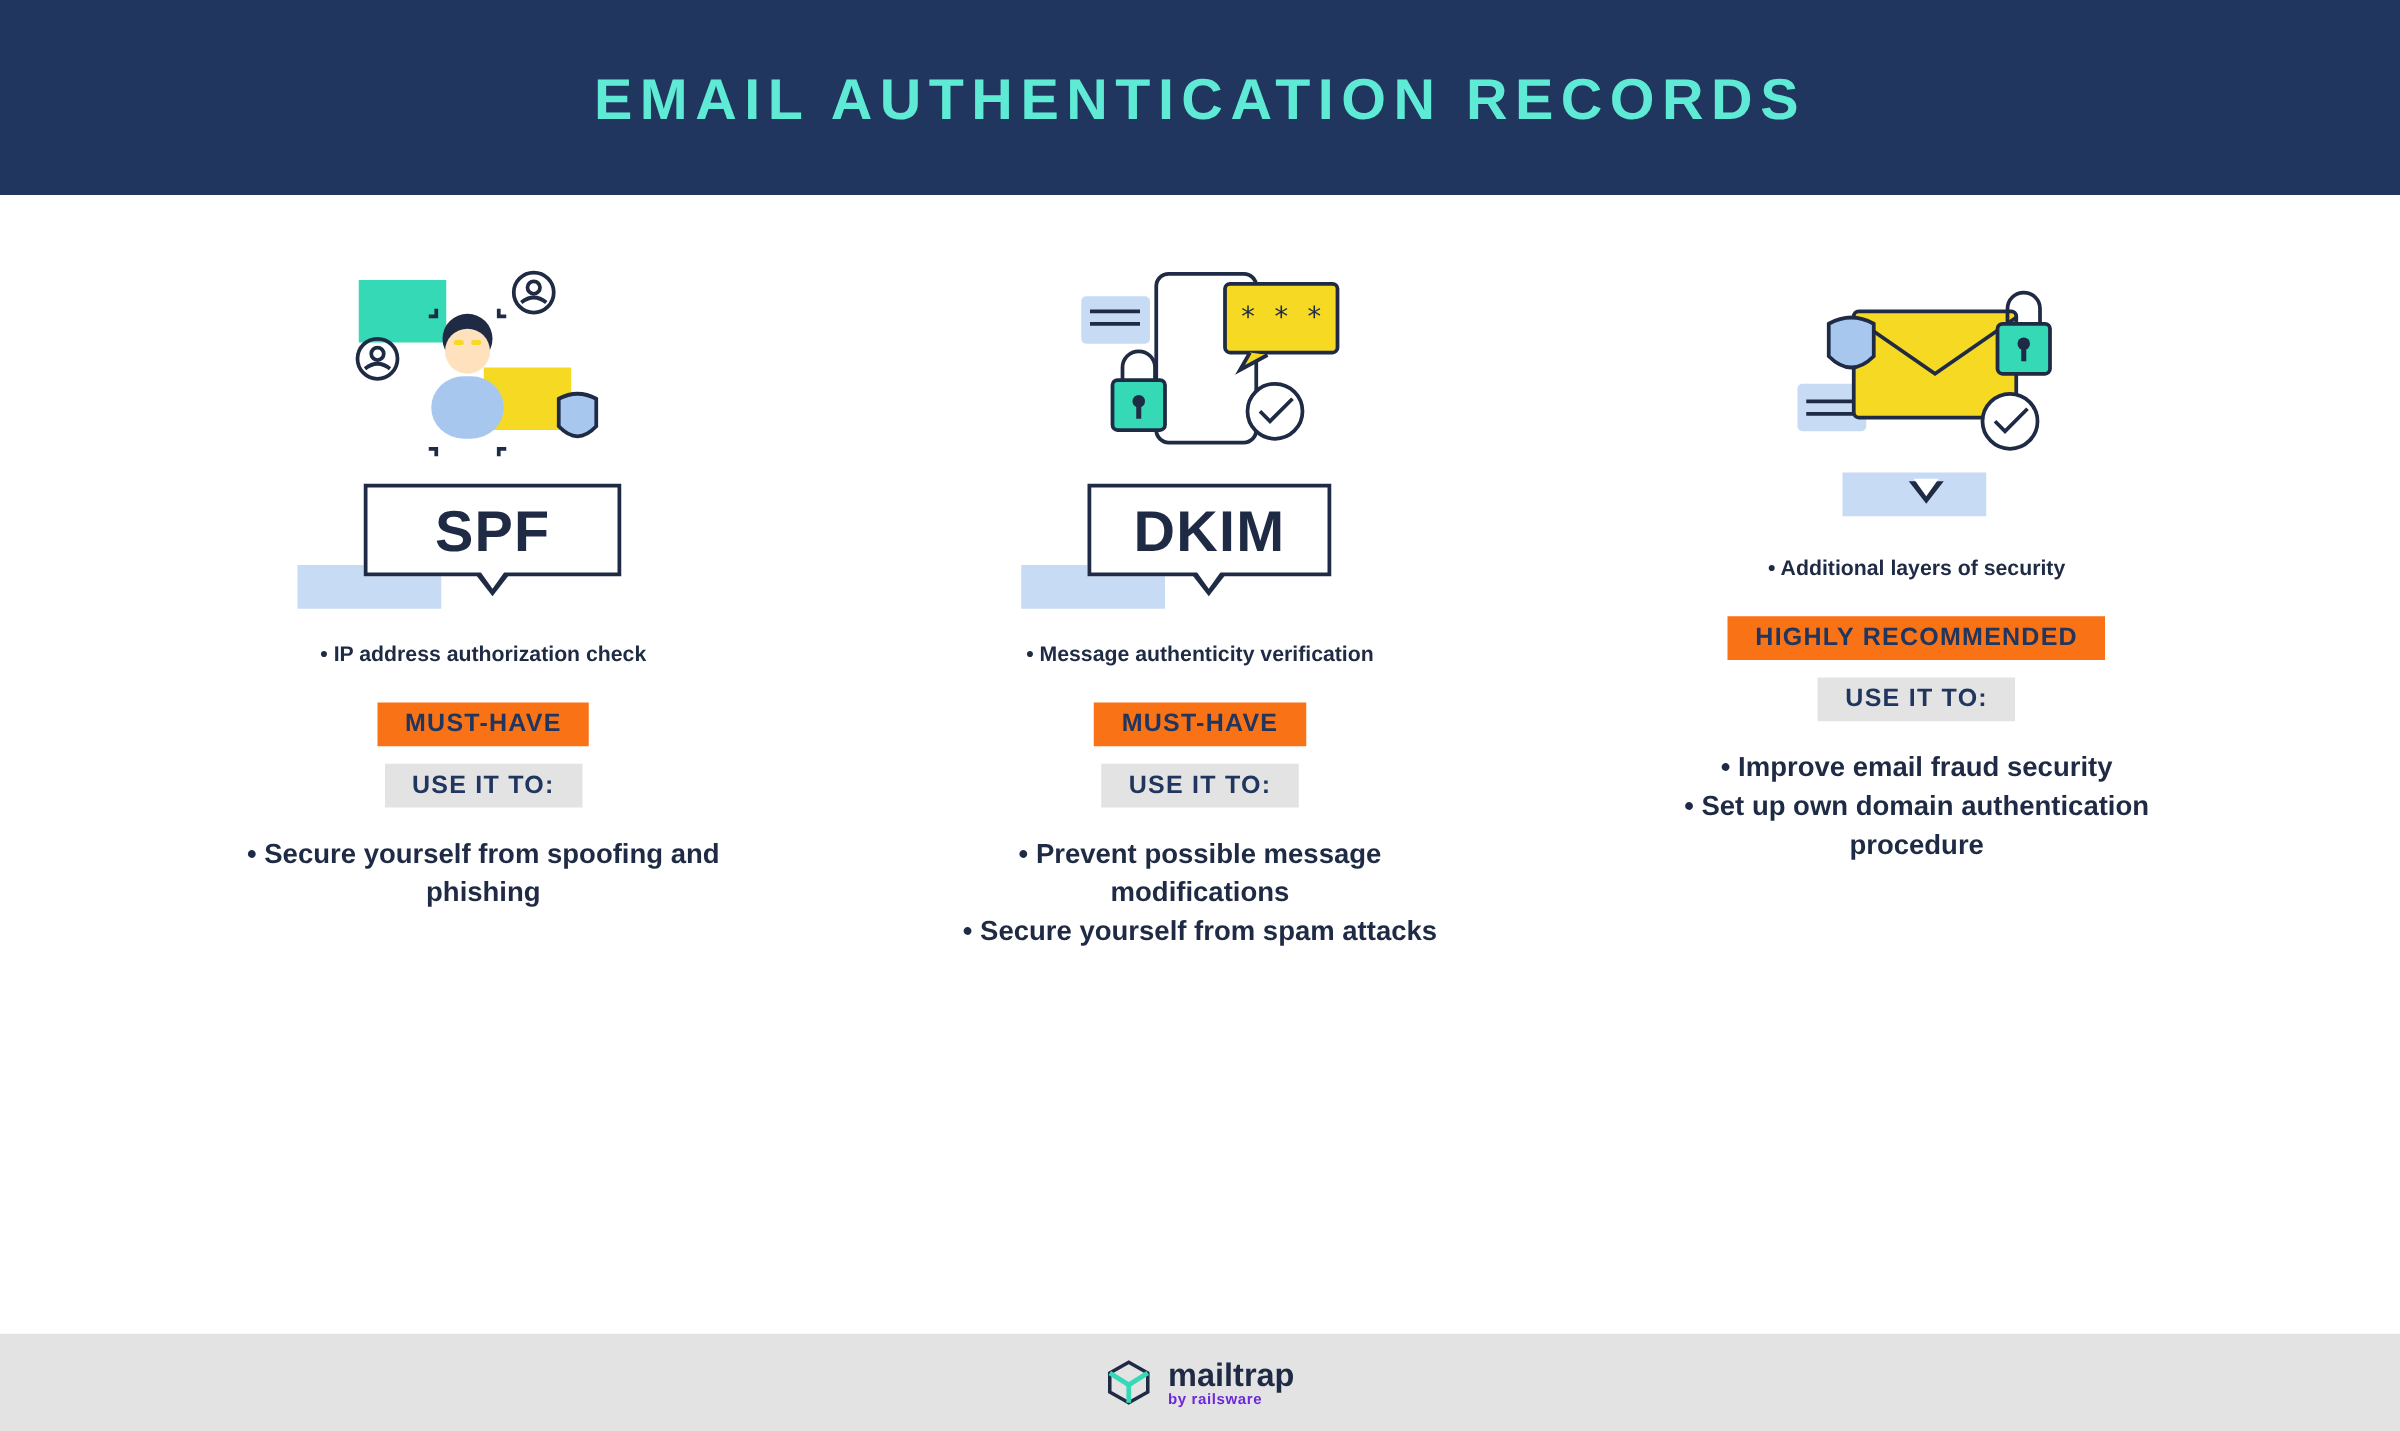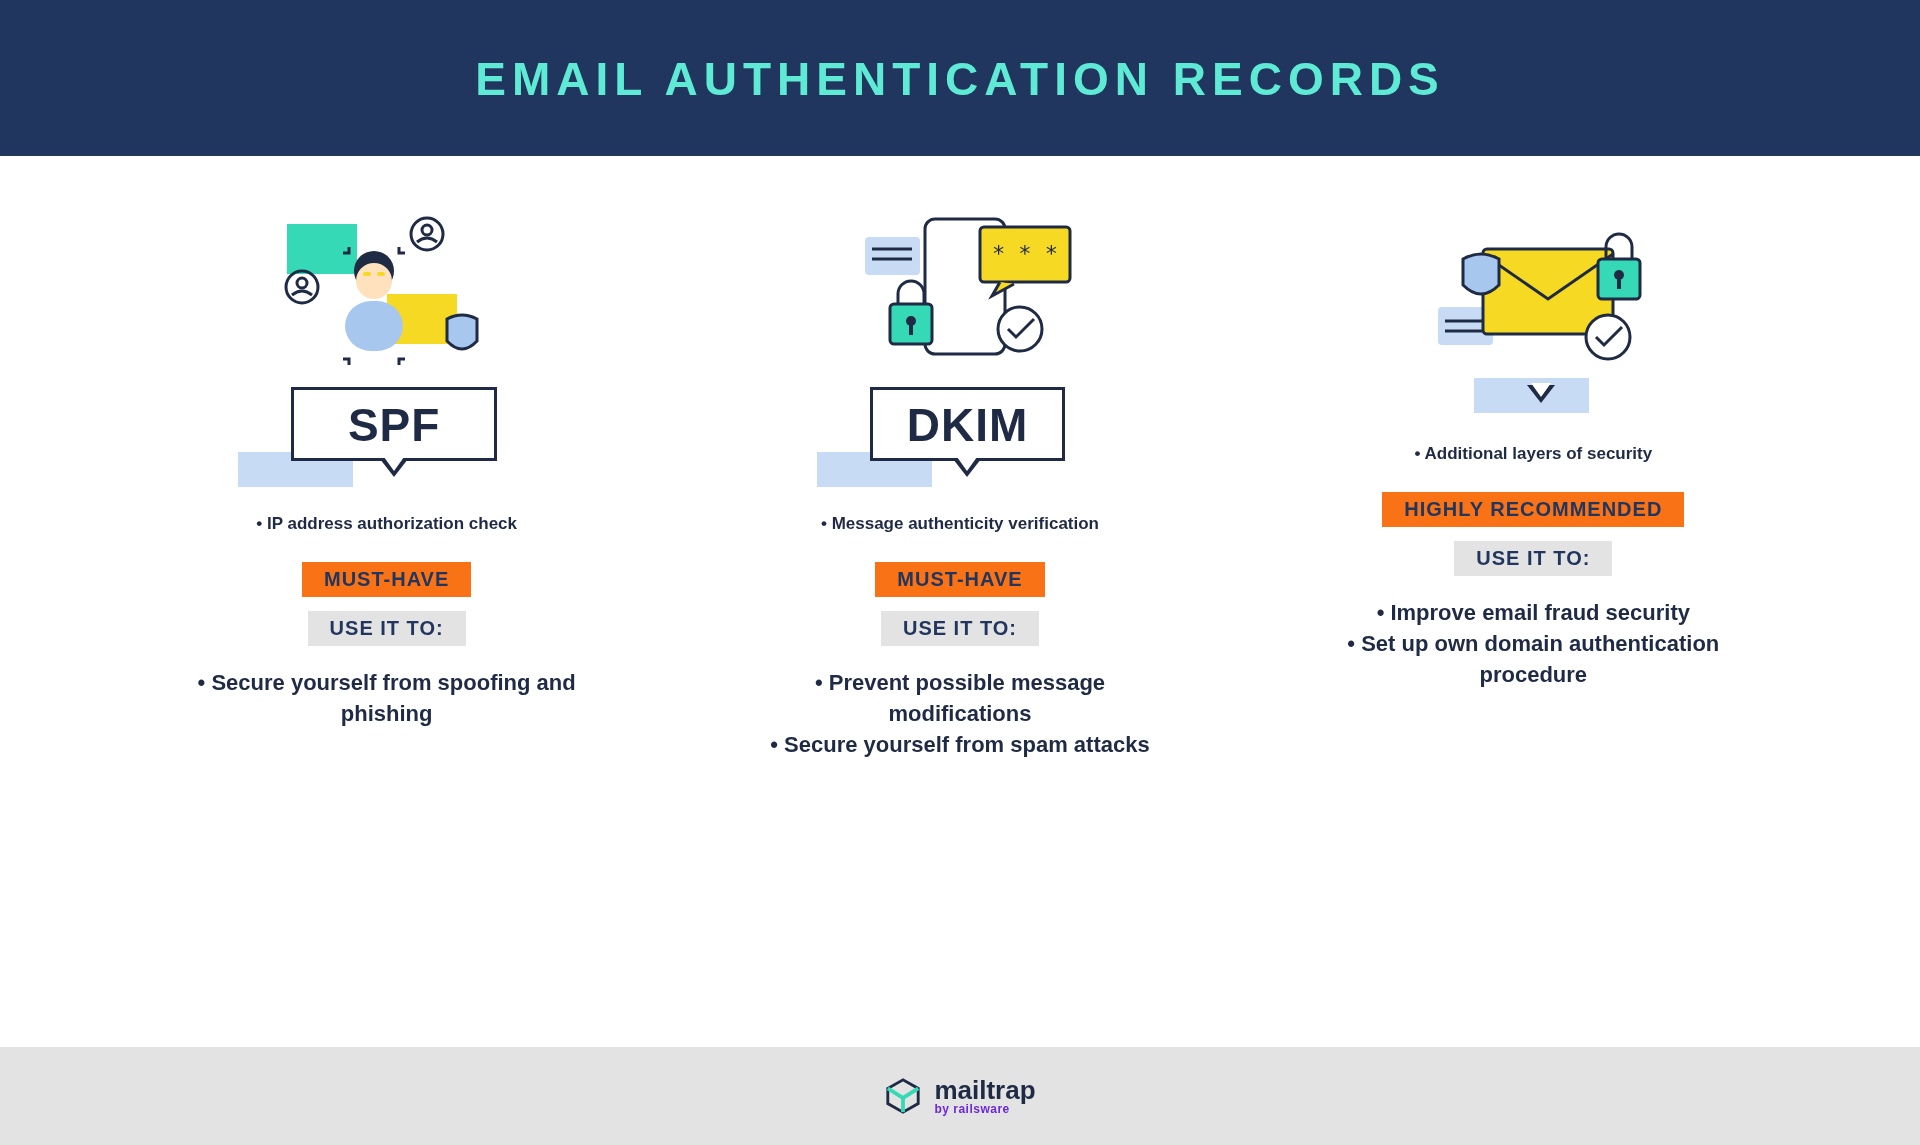--- a/index.html
+++ b/index.html
@@ -93,21 +93,21 @@
   .tag.grey  { background: #e3e3e3; color: #21365e; margin-top: 14px; }
   .uses {
     margin-top: 22px;
     font-size: 22px;
     font-weight: 600;
     line-height: 1.4;
   }
   .footer {
     position: absolute;
     bottom: 0; left: 0; right: 0;
-    height: 98px;
+    height: 78px;
     background: #e3e3e3;
     display:flex; align-items:center; justify-content:center;
     gap: 12px;
   }
   .footer svg { width: 38px; height: 38px; }
   .brand { display:flex; flex-direction:column; line-height:1; }
   .brand .b1 { font-size: 26px; font-weight:700; color:#1f2a44; }
   .brand .b2 { font-size: 12px; font-weight:600; color:#6d28d9; letter-spacing:0.5px; }
 </style>
 </head>

